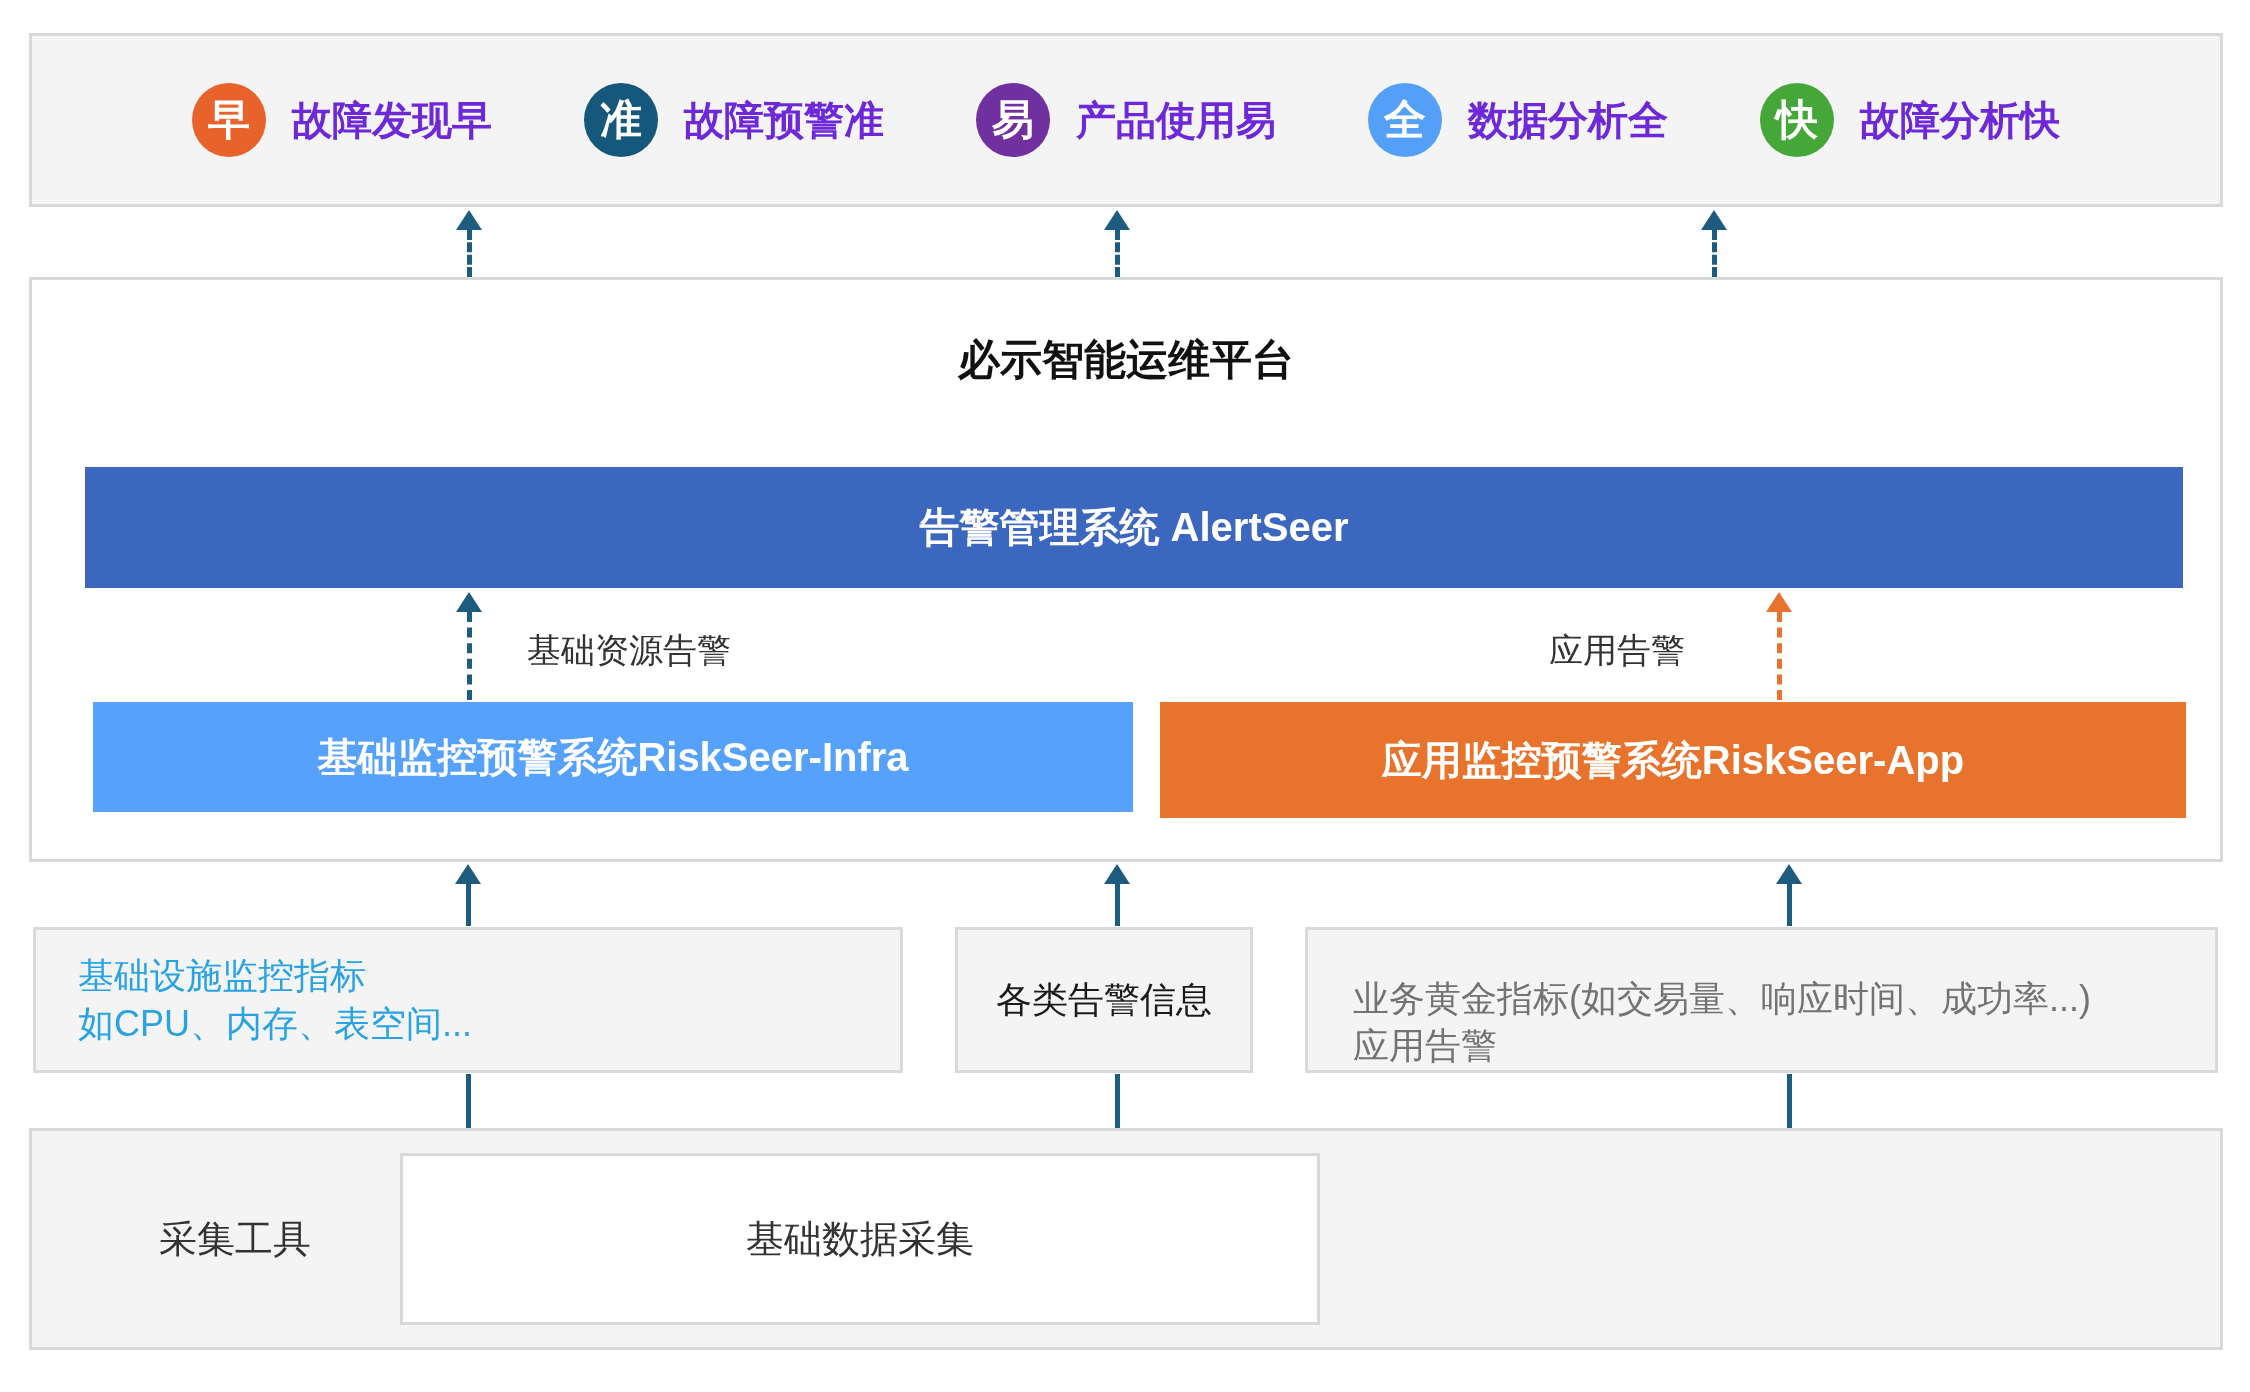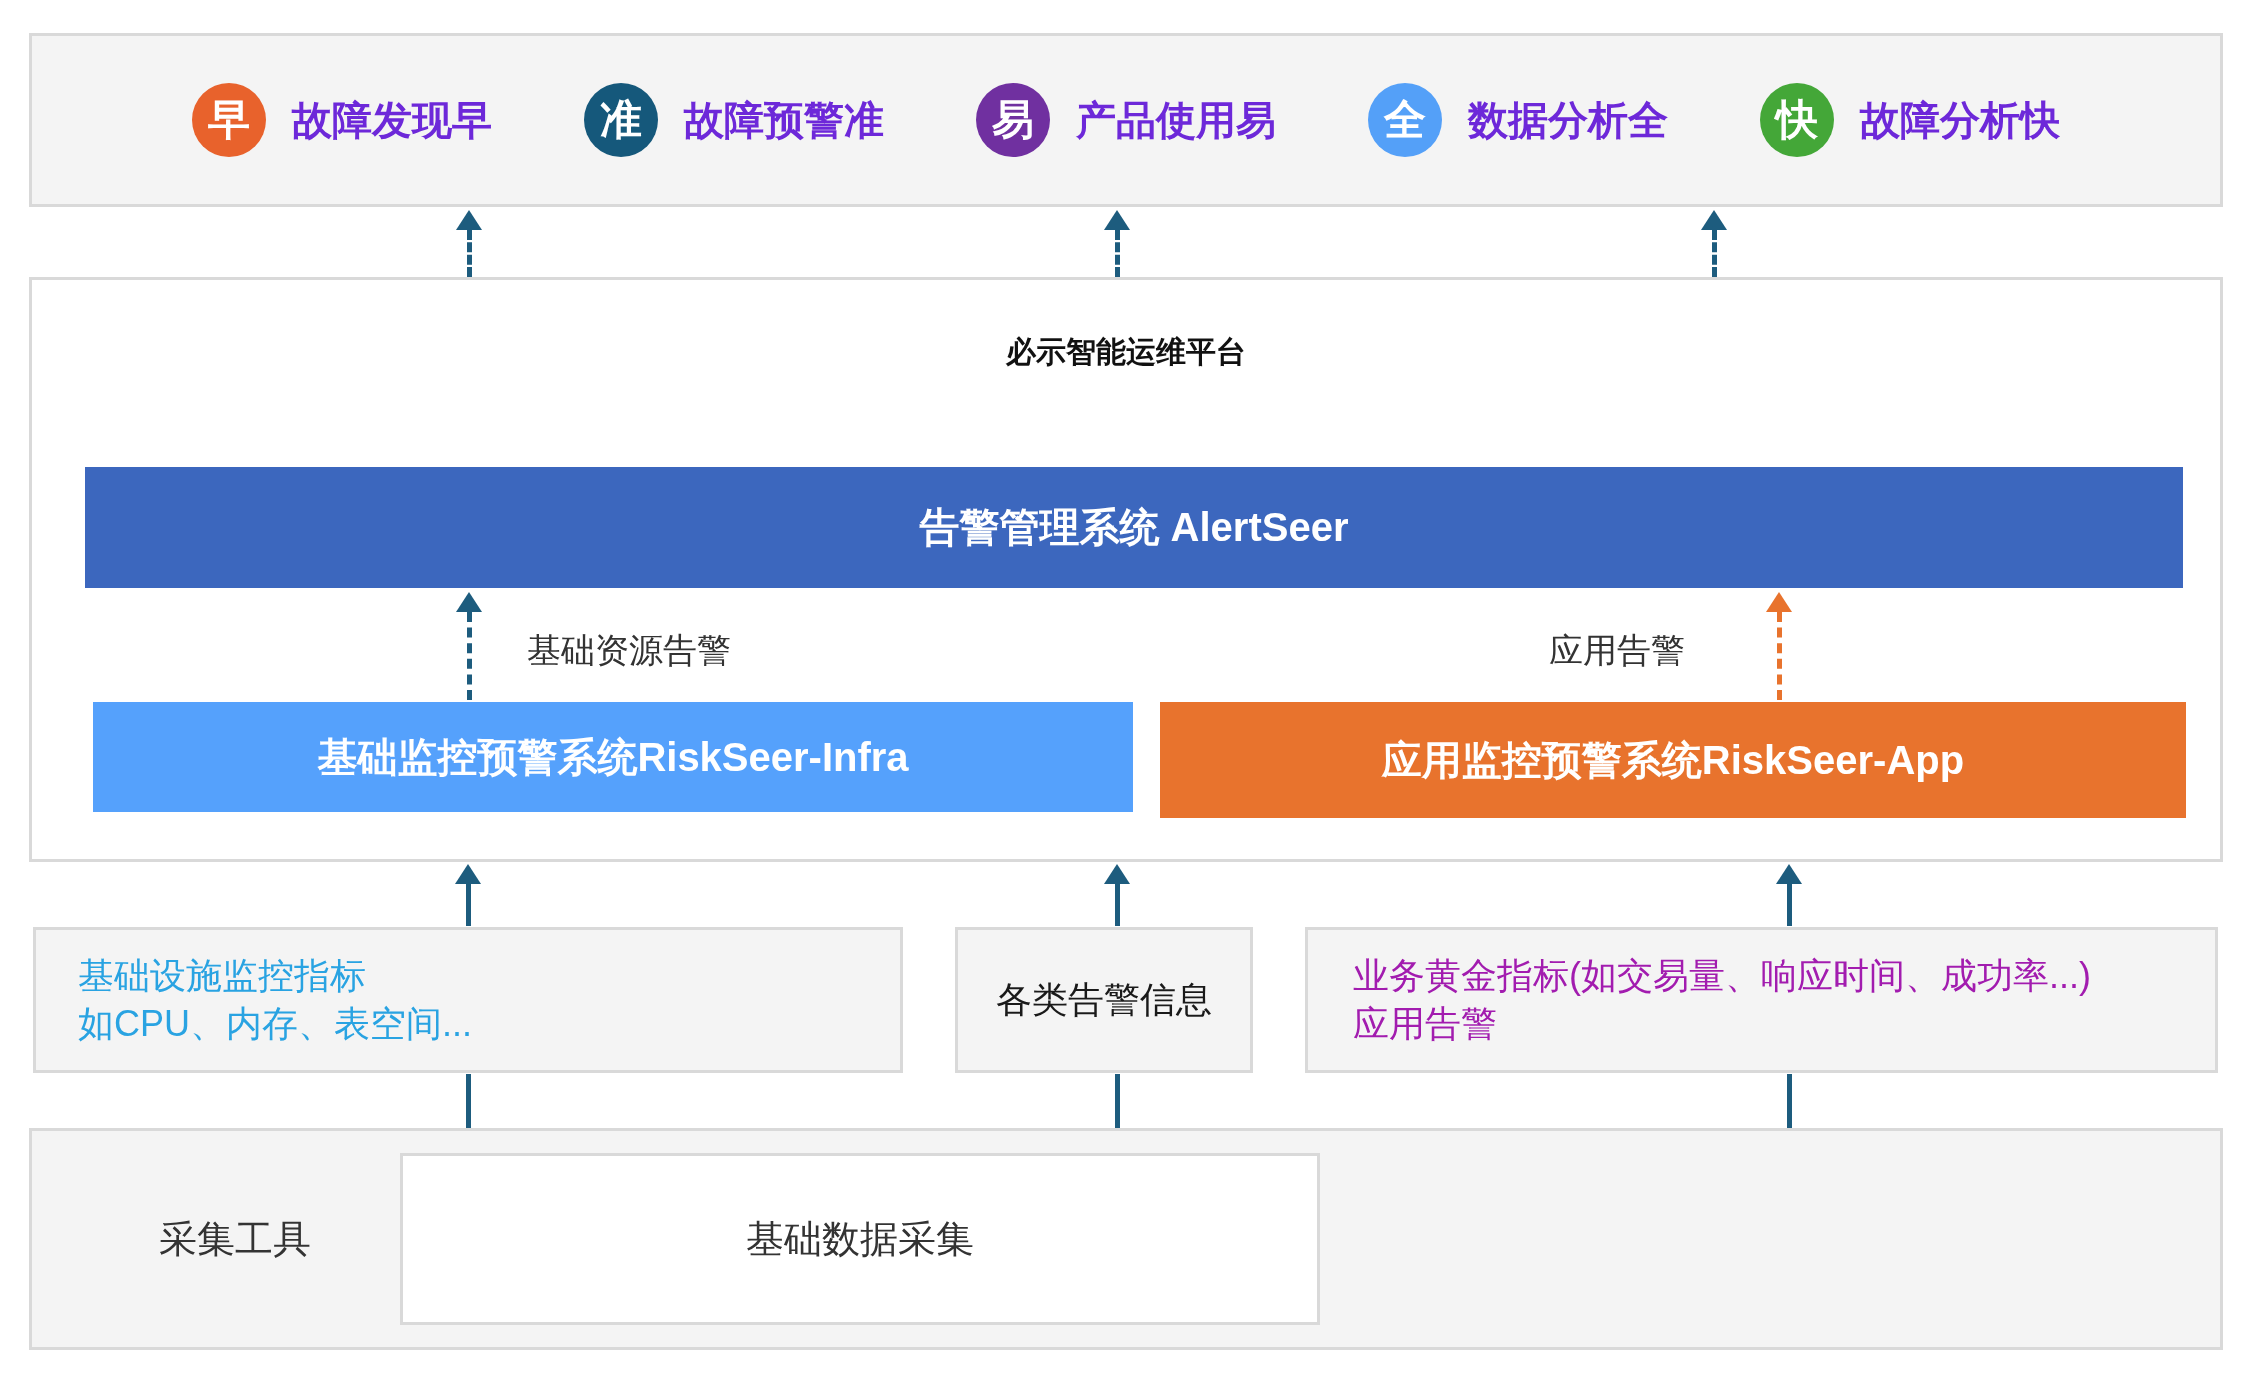--- a/index.html
+++ b/index.html
@@ -17,21 +17,21 @@
   .arrow{position:absolute;display:flex;flex-direction:column;align-items:center;width:26px;}
   .arrow .head{width:0;height:0;border-left:13px solid transparent;border-right:13px solid transparent;border-bottom:20px solid #1d5c7e;flex:0 0 auto;}
   .arrow .shaft{flex:1;width:0;border-left:5px dashed #1d5c7e;}
   .arrow .shaft.solid{border-left-style:solid;}
   .arrow.orange .head{border-bottom-color:#e8732d;}
   .arrow.orange .shaft{border-left-color:#e8732d;}
   .connector{position:absolute;width:5px;background:#1d5c7e;}
 
   
   .platform-panel{left:29px;top:277px;width:2194px;height:585px;background:#ffffff;}
-  .platform-title{position:absolute;left:0;top:52px;width:2188px;text-align:center;font-size:30px;font-weight:700;color:#111;}
+  .platform-title{position:absolute;left:0;top:52px;width:2188px;text-align:center;font-size:42px;font-weight:700;color:#111;}
   .bar{position:absolute;display:flex;align-items:center;justify-content:center;color:#ffffff;font-size:40px;font-weight:600;white-space:nowrap;}
   .alertseer-bar{left:53px;top:187px;width:2098px;height:121px;}
   .riskseer-infra-bar{left:53px;top:422px;width:1040px;height:110px;margin-left:8px;}
   .riskseer-app-bar{left:1128px;top:422px;width:1026px;height:116px;}
   .flow-label{position:absolute;font-size:34px;font-weight:500;color:#333;white-space:nowrap;}
   .infra-alert-label{left:495px;top:348px;}
   .app-alert-label{left:1517px;top:348px;}
 
   
   .source-box{display:flex;flex-direction:column;justify-content:center;font-size:36px;font-weight:500;line-height:1.32;}
@@ -119,21 +119,21 @@
       <div class="shaft solid"></div>
     </div>
 
   <div class="panel source-box infra-metrics-box" style="color: rgb(41, 163, 226); padding-left: 42px;">
     <div>基础设施监控指标</div>
     <div>如CPU、内存、表空间...</div>
   </div>
   <div class="panel source-box alert-info-box">
     <div>各类告警信息</div>
   </div>
-  <div class="panel source-box business-metrics-box" style="color: #a21caf;">
+  <div class="panel source-box business-metrics-box" style="color: #737373; justify-content: flex-end;">
     <div>业务黄金指标(如交易量、响应时间、成功率...)</div>
     <div>应用告警</div>
   </div>
 
   <div class="connector" style="left:466px;top:1074px;height:54px;"></div>
   <div class="connector" style="left:1115px;top:1074px;height:54px;"></div>
   <div class="connector" style="left:1787px;top:1074px;height:54px;"></div>
 
   <div class="panel collection-panel">
     <div class="collection-label">采集工具</div>

